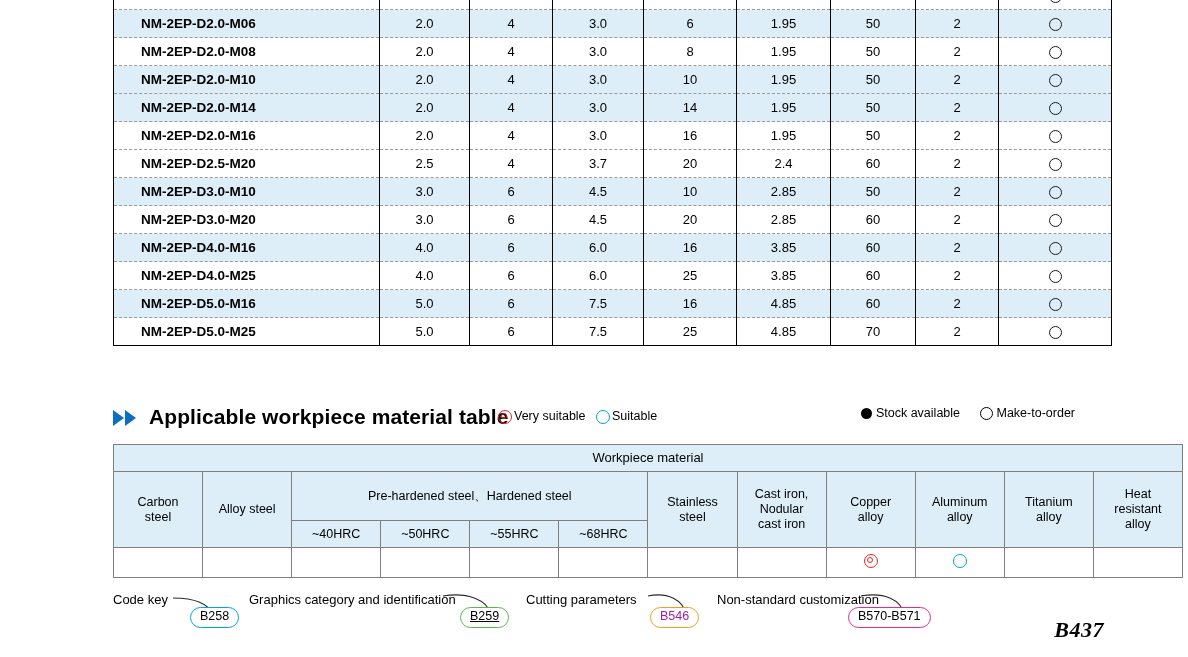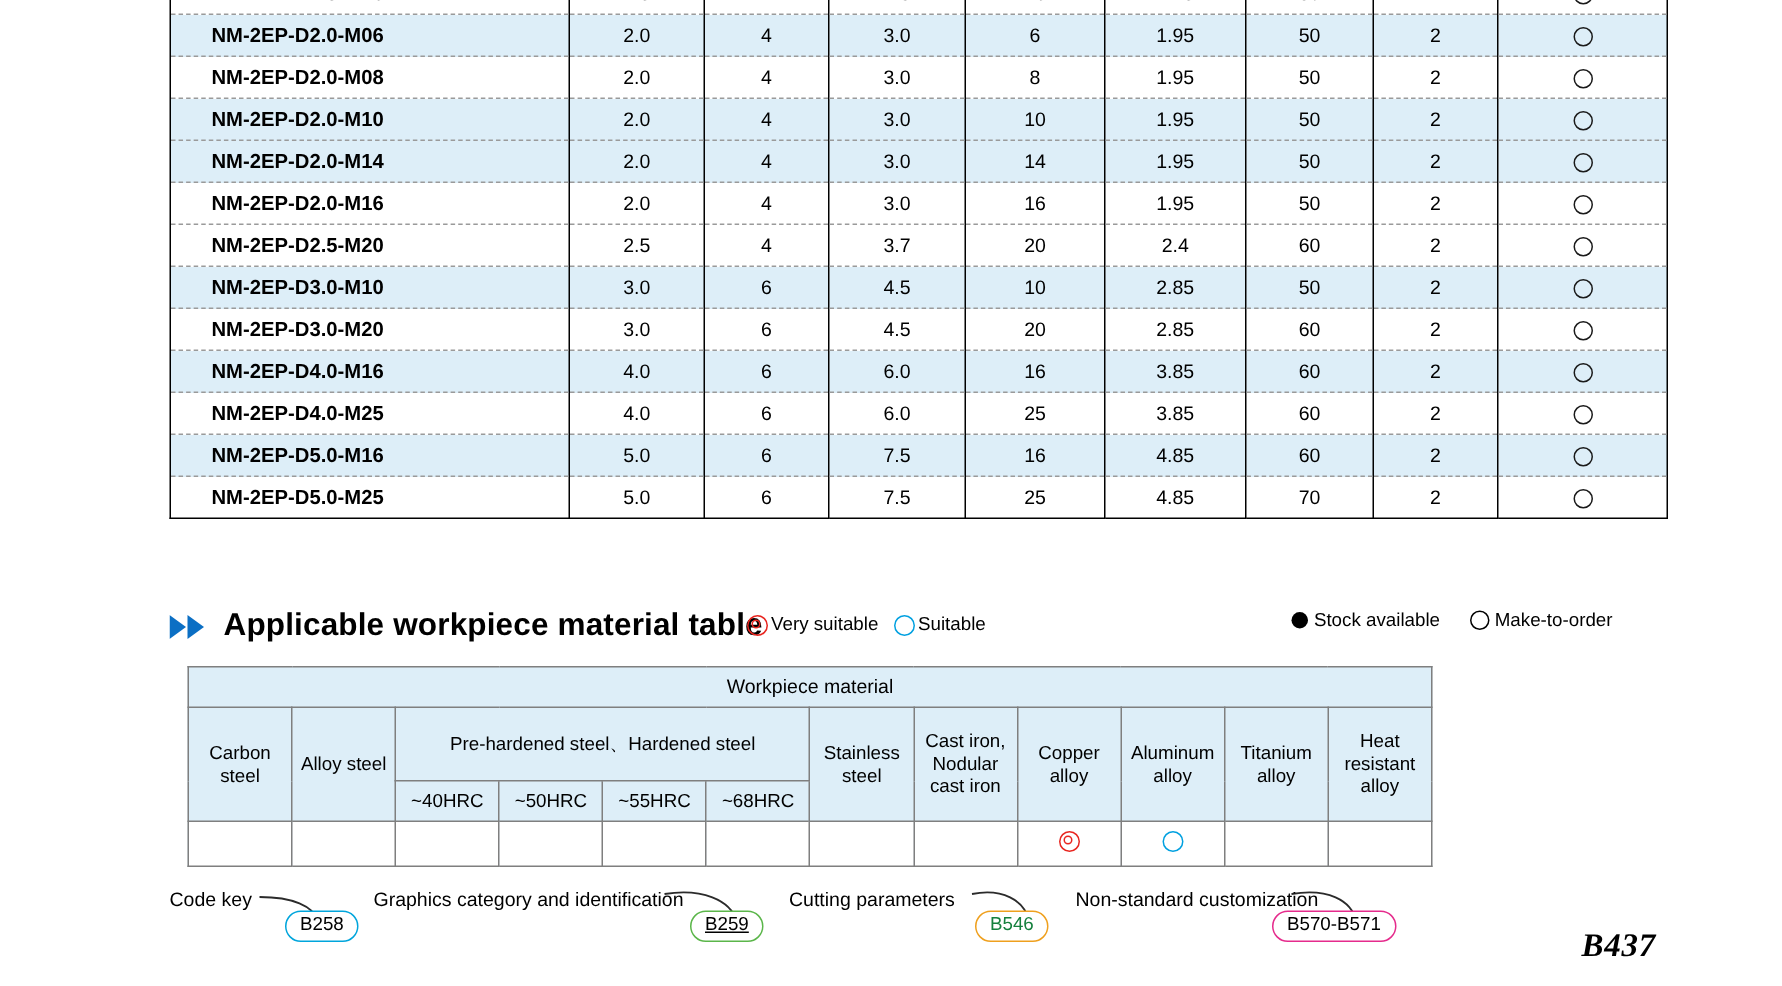--- a/index.html
+++ b/index.html
@@ -132,24 +132,23 @@
 
   
   .wp-wrap {
     position: absolute;
     left: 113px;
     top: 444px;
     width: 962px;
   }
   table.wp {
     border-collapse: collapse;
-    width: 830px;
+    width: 1070px;
     table-layout: fixed;
     background: #ddeef8;
-    margin-left: 12px;
   }
   table.wp th, table.wp td {
     border: 1px solid #7f7f7f;
     font-size: 12.5px;
     text-align: center;
     vertical-align: middle;
     font-weight: normal;
     padding: 2px 1px;
     line-height: 1.18;
   }
@@ -181,21 +180,21 @@
     position: absolute;
     font-size: 12.5px;
     padding: 1px 9px 2px 9px;
     border-radius: 11px;
     background: #fff;
     white-space: nowrap;
     line-height: 1.25;
   }
   .pill.cy { border: 1.4px solid #00a5dc; color: #000; }
   .pill.gr { border: 1.4px solid #5bb64a; color: #000000; text-decoration: underline; }
-  .pill.or { border: 1.4px solid #efa01e; color: #15803d; }
+  .pill.or { border: 1.4px solid #efa01e; color: #a21caf; }
   .pill.mg { border: 1.4px solid #e52b8c; color: #000; }
 
   .pagenum {
     position: absolute;
     right: 84px;
     top: 617px;
     font-family: "Liberation Serif", serif;
     font-style: italic;
     font-size: 22px;
     font-weight: bold;

